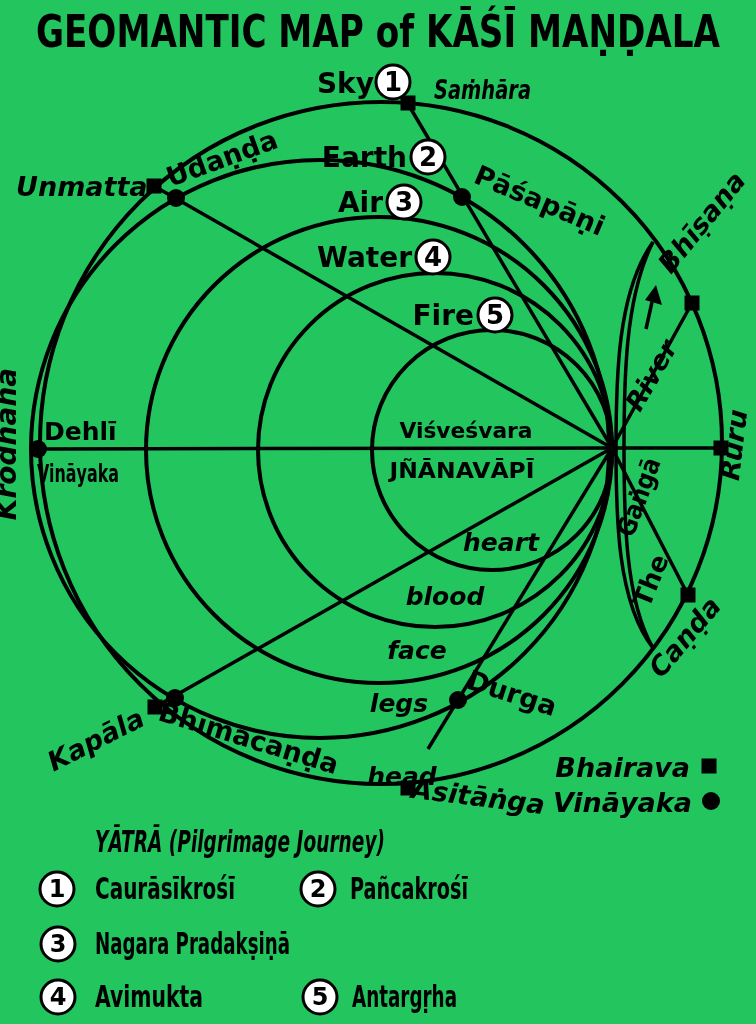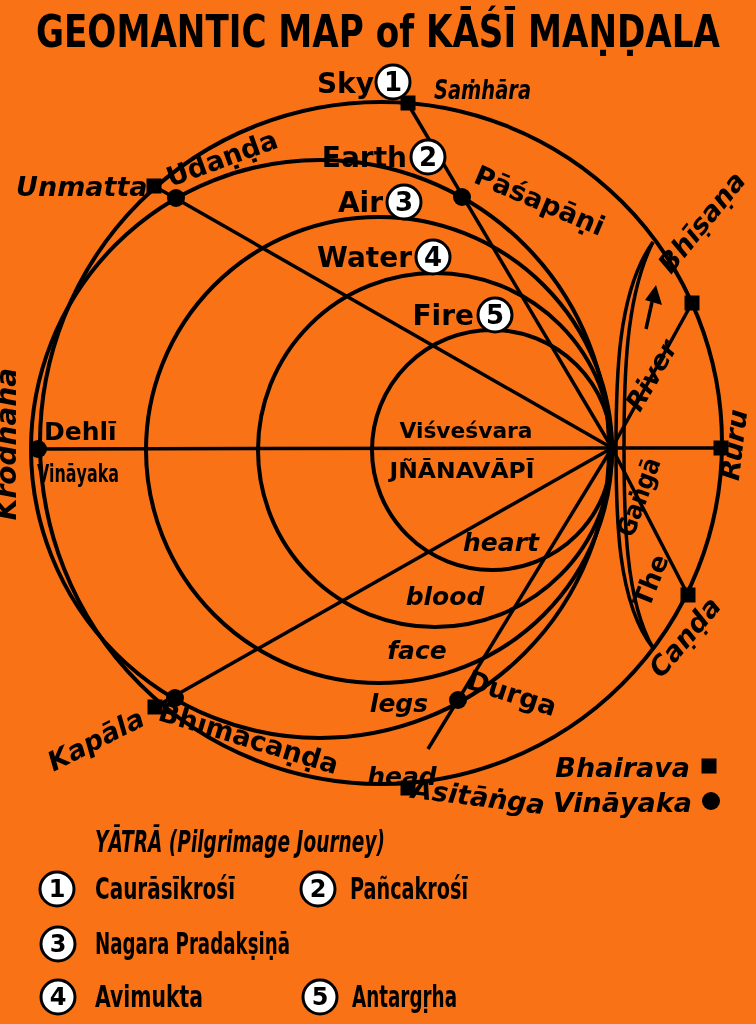--- a/index.html
+++ b/index.html
@@ -1,16 +1,16 @@
 <!DOCTYPE html>
 <html><head>
 <meta charset="utf-8">
 <style>
   html,body{margin:0;padding:0;background:#ffffff;}
-  #stage{position:relative;width:756px;height:1024px;background:#f97316;overflow:hidden;}
+  #stage{position:relative;width:756px;height:1024px;background:#22c55e;overflow:hidden;}
   svg{display:block;}
   text{font-family:"DejaVu Sans","Liberation Sans",sans-serif;fill:#000;}
   .t-bold{font-weight:bold;}
   .t-it{font-weight:bold;font-style:italic;}
   .ring{fill:none;stroke:#000;stroke-width:4;}
   .bank{fill:none;stroke:#000;stroke-width:3.5;}
   .ray{stroke:#000;stroke-width:3.5;}
   .numcirc{fill:#fff;stroke:#000;stroke-width:3;}
   .marker-sq{fill:#000;stroke:none;}
   .marker-dot{fill:#000;stroke:none;}

